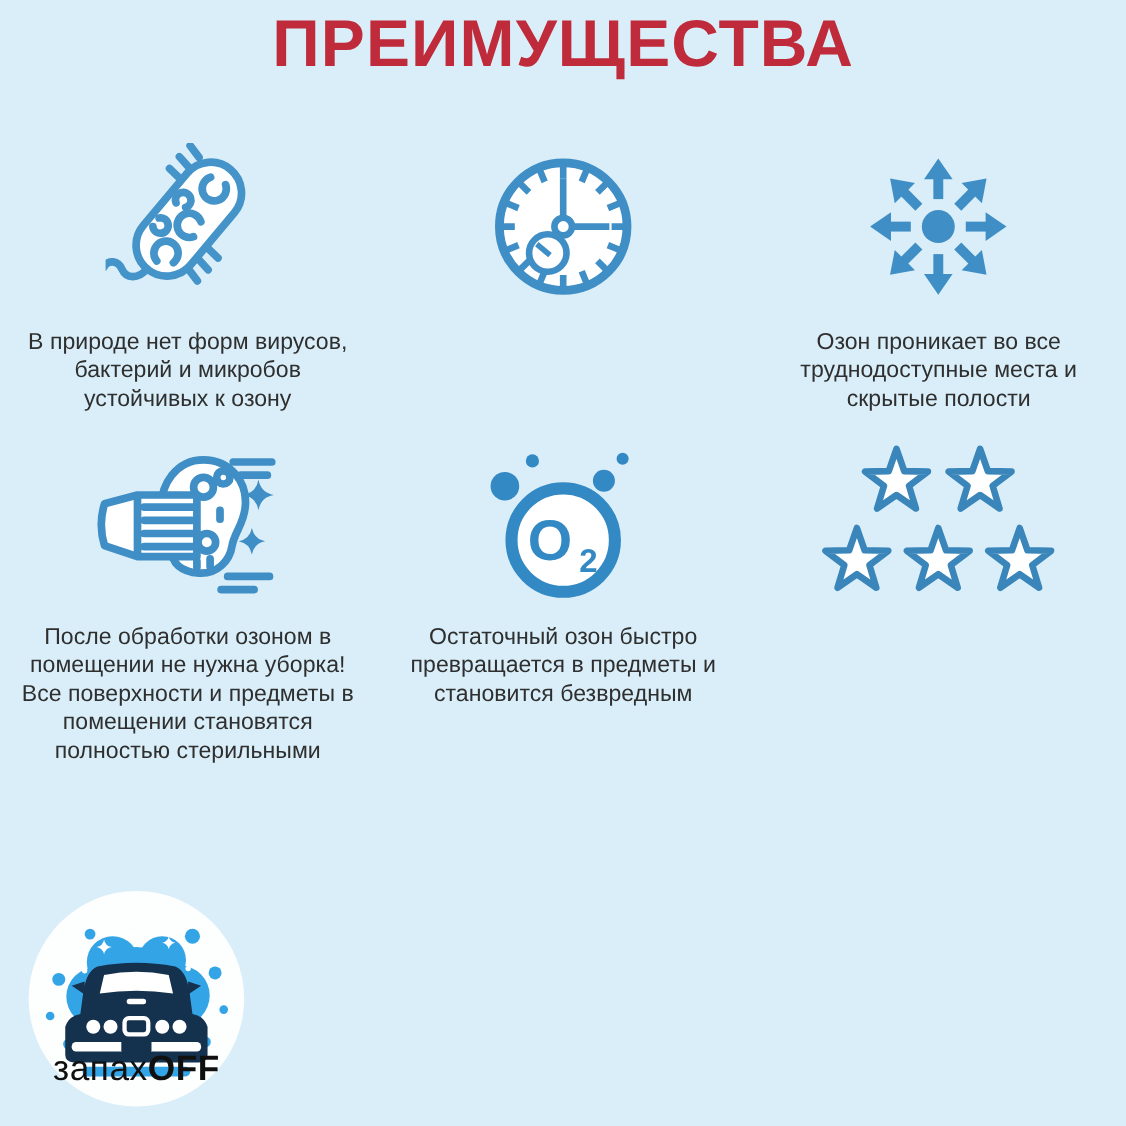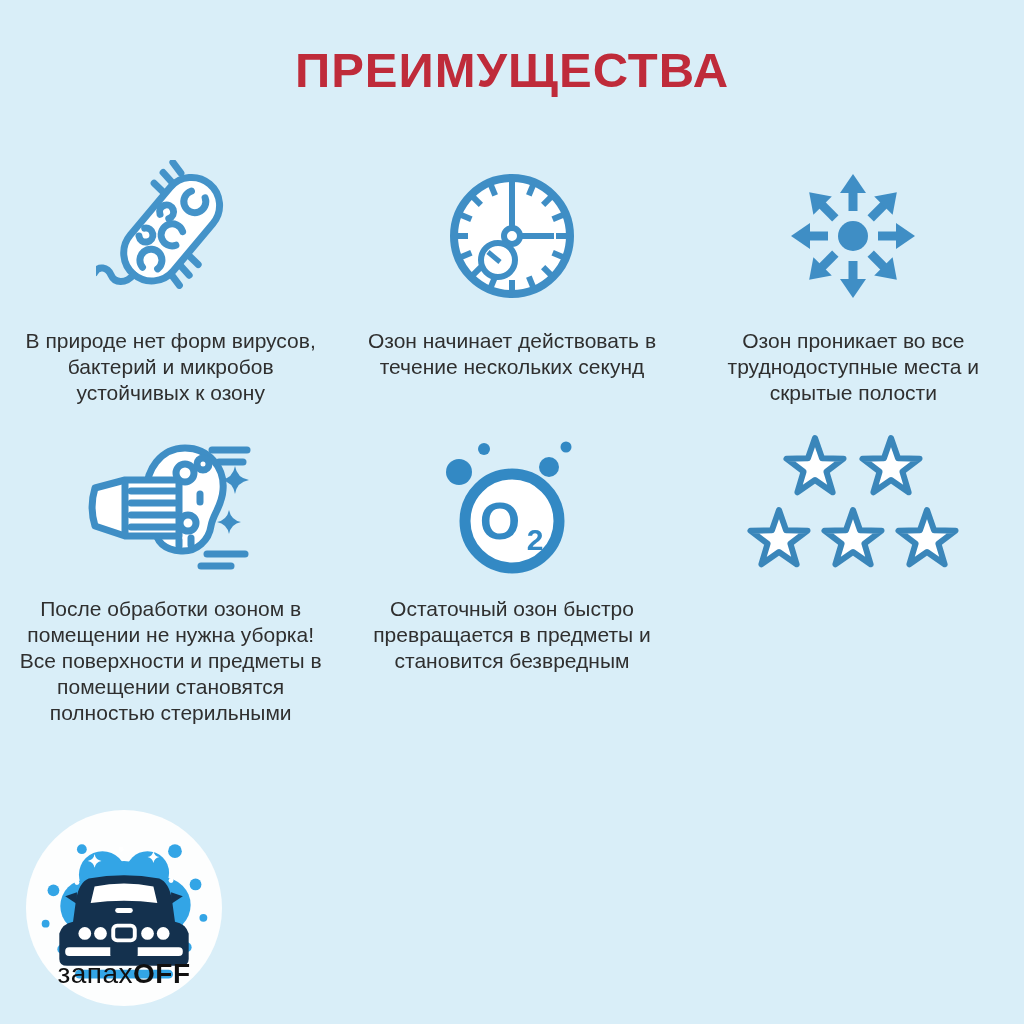--- a/index.html
+++ b/index.html
@@ -5,25 +5,24 @@
   * { margin:0; padding:0; box-sizing:border-box; }
   html,body { width:1024px; height:1024px; }
   .page {
     position:relative;
     width:1024px; height:1024px;
     background:#d9eef8;
     overflow:hidden;
     font-family:"Liberation Sans", sans-serif;
   }
   .title {
-    padding-top:30px;
     text-align:center;
     color:#bf2b3a;
     font-weight:bold;
-    font-size:49px;
+    font-size:60px;
     line-height:80px;
     letter-spacing:1px;
   }
   .title span { display:block; }
   .grid {
     margin-top:50px;
     display:grid;
     grid-template-columns:1fr 1fr 1fr;
     row-gap:22px;
   }
@@ -52,21 +51,21 @@
     width:196px; height:196px;
     background:#fdfefe;
     border-radius:50%;
   }
   .logo svg { position:absolute; left:0; top:0; }
   .logo-text {
     position:absolute;
     left:0; bottom:16px;
     width:100%;
     text-align:center;
-    font-size:28px;
+    font-size:32px;
     color:#101010;
     letter-spacing:0.5px;
   }
   .logo-text .bold { font-weight:800; }
 </style>
 </head>
 <body>
 
 <div class="page">
 
@@ -126,22 +125,20 @@
           <use href="#tick" transform="rotate(292.5 75 75)"></use>
           <use href="#tick" transform="rotate(315 75 75)"></use>
           <use href="#tick" transform="rotate(337.5 75 75)"></use>
           <line x1="75" y1="70" x2="75" y2="31" stroke="#3f8ec5" stroke-width="6"></line>
           <line x1="80" y1="75" x2="117" y2="75" stroke="#3f8ec5" stroke-width="6"></line>
           <circle cx="75" cy="75" r="8" stroke="#3f8ec5" stroke-width="6" fill="#ffffff"></circle>
           <circle cx="61" cy="99" r="17" stroke="#3f8ec5" stroke-width="6" fill="#ffffff"></circle>
           <line x1="51" y1="91" x2="63" y2="101" stroke="#3f8ec5" stroke-width="5"></line>
         </svg>
       </div>
-      <p class="caption">Озон начинает действовать в
-течение нескольких секунд</p>
     </div>
 
     <div class="cell">
       <div class="icon-box">
         <svg width="150" height="150" viewBox="0 0 150 150">
           <defs>
             <g id="arr" fill="#3f8ec5">
               <rect x="70.5" y="30" width="9" height="20"></rect>
               <polygon points="75,13 62,32 88,32"></polygon>
             </g>

